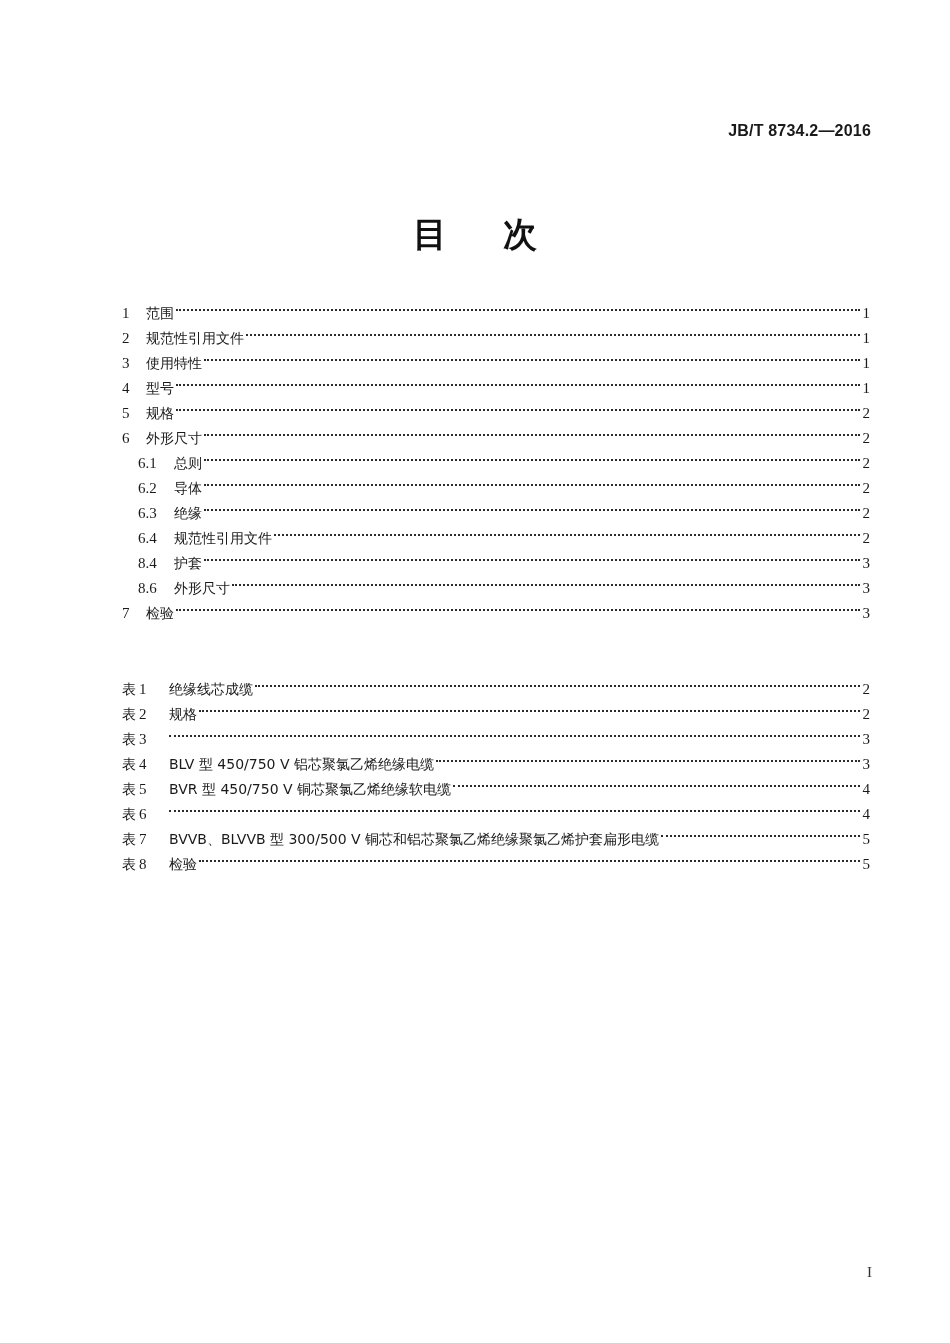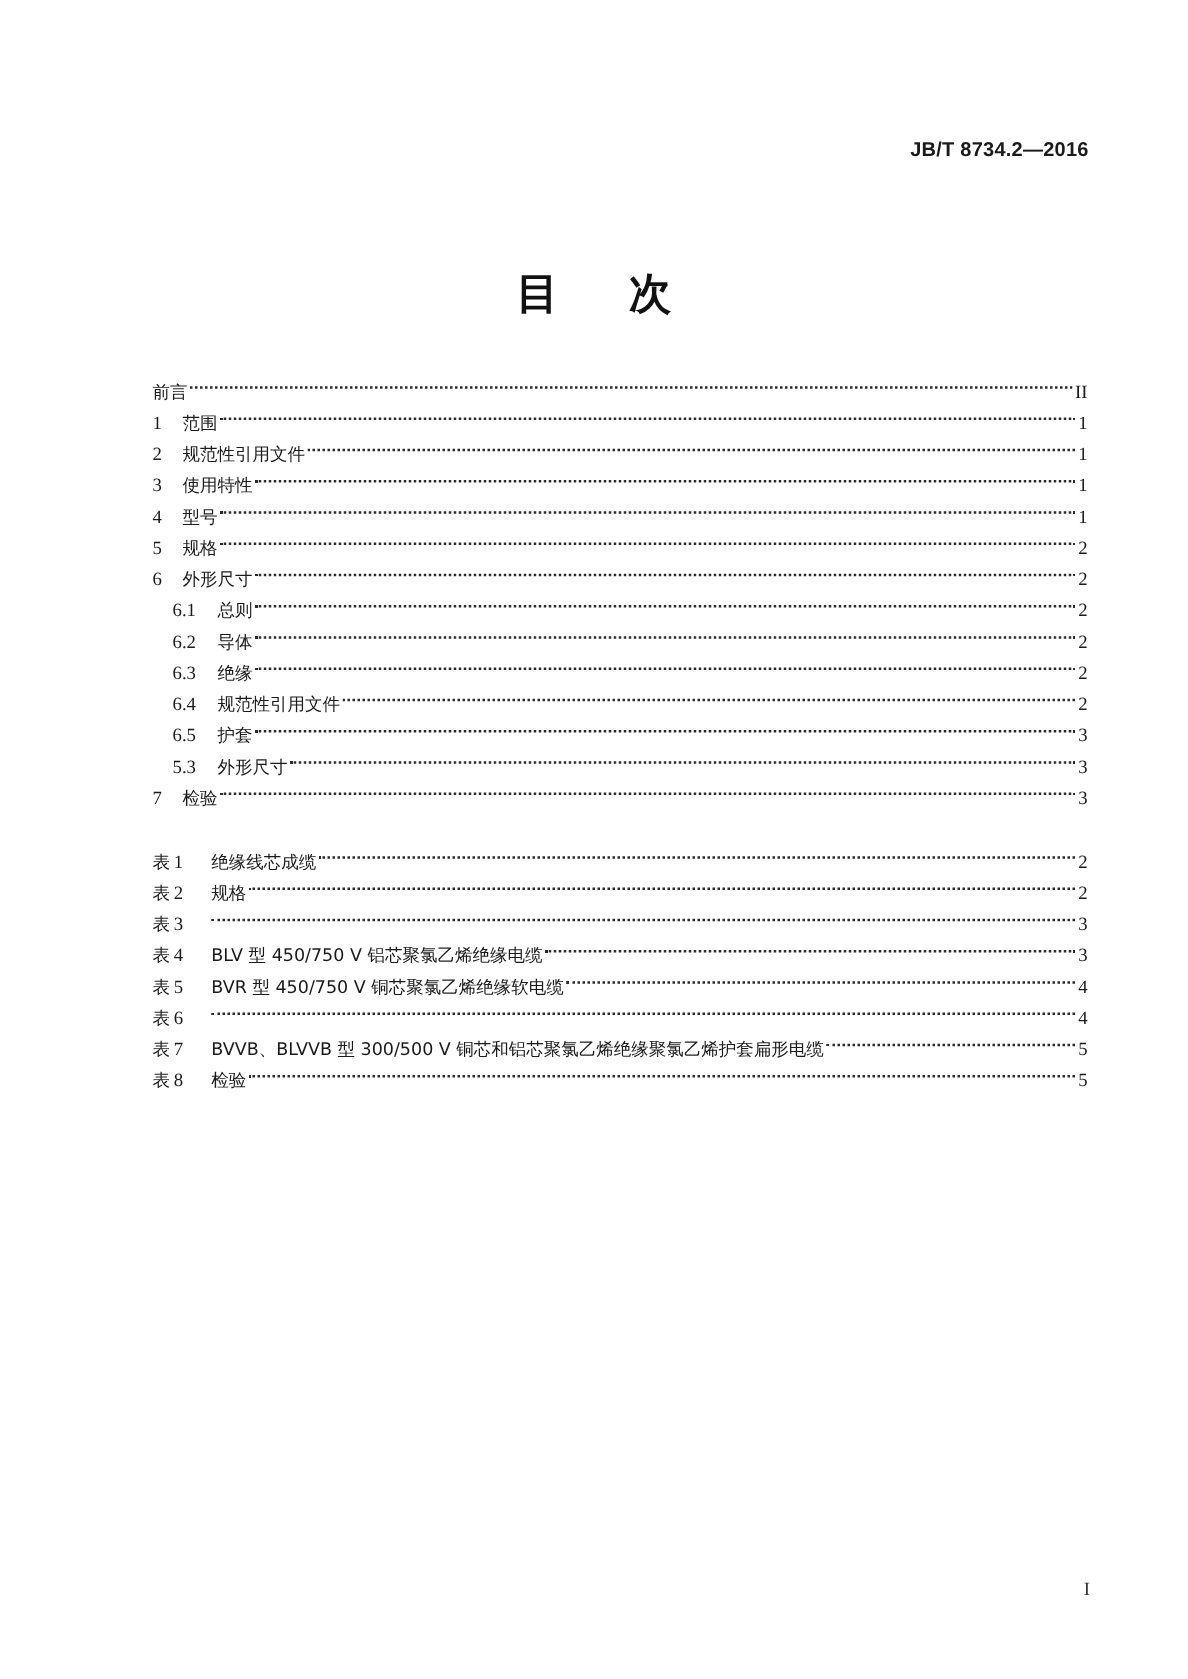--- a/index.html
+++ b/index.html
@@ -10,21 +10,21 @@
     body {
       width: 950px;
       height: 1343px;
       position: relative;
       overflow: hidden;
       font-family: "DejaVu Serif", "Liberation Serif", serif;
       color: #1a1a1a;
     }
     .std-number {
       position: absolute;
-      top: 112px;
+      top: 122px;
       right: 79px;
       font-family: "Liberation Sans", "DejaVu Sans", sans-serif;
       font-weight: bold;
       font-size: 16px;
       letter-spacing: 0.2px;
       color: #1a1a1a;
     }
     .page-title {
       position: absolute;
       top: 212px;
@@ -104,25 +104,20 @@
 </head>
 <body>
 
 <div class="std-number">JB/T 8734.2—2016</div>
 
 <div class="page-title">目次</div>
 
 <div class="toc toc-sections">
 
   <div class="toc-row top">
-    <span class="toc-title">前言</span>
-    <span class="toc-leader"></span>
-    <span class="toc-page">II</span>
-  </div>
-  <div class="toc-row top">
     <span class="toc-num">1</span>
     <span class="toc-title">范围</span>
     <span class="toc-leader"></span>
     <span class="toc-page">1</span>
   </div>
   <div class="toc-row top">
     <span class="toc-num">2</span>
     <span class="toc-title">规范性引用文件</span>
     <span class="toc-leader"></span>
     <span class="toc-page">1</span>
@@ -169,27 +164,27 @@
     <span class="toc-leader"></span>
     <span class="toc-page">2</span>
   </div>
   <div class="toc-row sub">
     <span class="toc-num">6.4</span>
     <span class="toc-title">规范性引用文件</span>
     <span class="toc-leader"></span>
     <span class="toc-page">2</span>
   </div>
   <div class="toc-row sub">
-    <span class="toc-num">6.5</span>
+    <span class="toc-num">8.4</span>
     <span class="toc-title">护套</span>
     <span class="toc-leader"></span>
     <span class="toc-page">3</span>
   </div>
   <div class="toc-row sub">
-    <span class="toc-num">5.3</span>
+    <span class="toc-num">8.6</span>
     <span class="toc-title">外形尺寸</span>
     <span class="toc-leader"></span>
     <span class="toc-page">3</span>
   </div>
   <div class="toc-row top">
     <span class="toc-num">7</span>
     <span class="toc-title">检验</span>
     <span class="toc-leader"></span>
     <span class="toc-page">3</span>
   </div>

